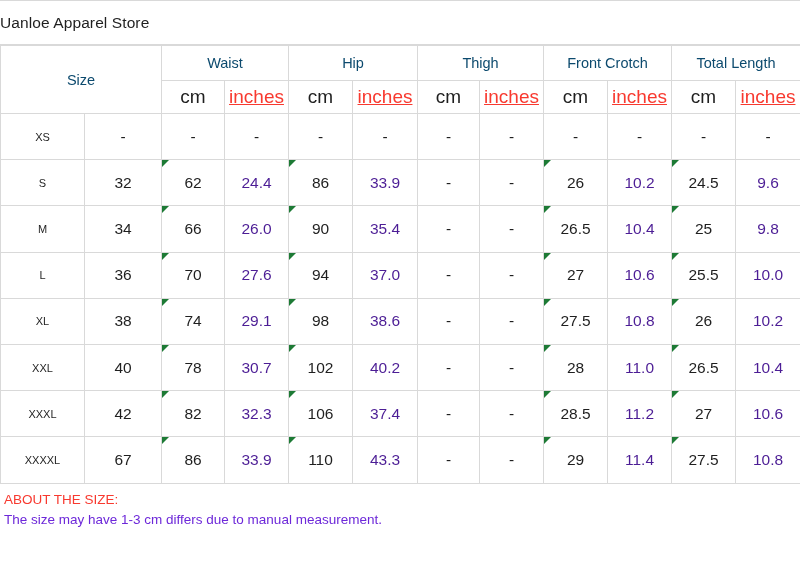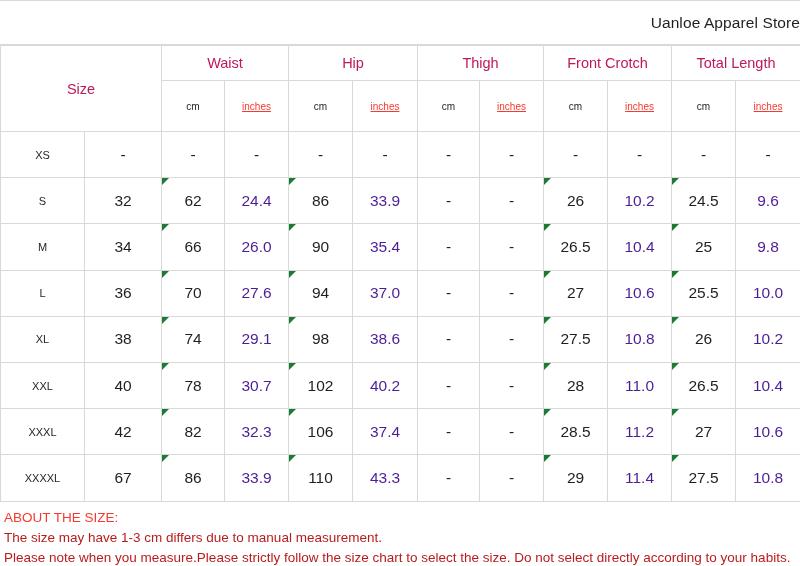--- a/index.html
+++ b/index.html
@@ -24,21 +24,21 @@
   }
 
   
   .title-band {
     height: 45px;
     border-bottom: 1px solid #d9d9d9;
     border-top: 1px solid #d9d9d9;
     box-sizing: border-box;
     display: flex;
     align-items: center;
-    justify-content: flex-end;
+    justify-content: flex-start;
   }
   .title-text {
     font-size: 15.5px;
     color: #1f1f1f;
     letter-spacing: 0.1px;
   }
 
   
   table.size-table {
     border-collapse: collapse;
@@ -62,22 +62,22 @@
   col.c-in        { width: 64px; }
   col.c-cm2       { width: 64px; }
   col.c-in2       { width: 65px; }
   col.c-cm3       { width: 62px; }
   col.c-in3       { width: 64px; }
   col.c-cm4       { width: 64px; }
   col.c-in4       { width: 64px; }
   col.c-cm5       { width: 64px; }
   col.c-in5       { width: 65px; }
 
-  .grp-row th { height: 35px; font-size: 14.5px; color: #be185d; }
-  .unit-row th { height: 51px; font-size: 10px; }
+  .grp-row th { height: 35px; font-size: 14.5px; color: #0c4a6e; }
+  .unit-row th { height: 33px; font-size: 19px; }
   .size-head { font-size: 15px; color: #1f1f1f; }
 
   .unit-cm { color: #1f1f1f; }
   .unit-in { color: #f8392f; text-decoration: underline; }
 
   tbody tr { height: 46.2px; }
   tbody td { font-size: 15.5px; color: #1f1f1f; }
   td.sz { font-size: 11px; }
   td.val-in { color: #4c1d95; }
   td.dash { color: #1f1f1f; font-size: 15.5px; }
@@ -95,21 +95,21 @@
   }
 
   
   .notes {
     padding: 6px 0 0 4px;
     box-sizing: border-box;
   }
   .note-line {
     font-size: 13.5px;
     line-height: 20px;
-    color: #b91c1c;
+    color: #6d28d9;
     white-space: nowrap;
   }
   .note-head {
     color: #f8392f;
   }
   .note-wrap { white-space: normal; }
 </style>
 </head>
 <body>
 
@@ -268,16 +268,15 @@
           <td class="val-in">11.4</td>
           <td class="flag">27.5</td>
           <td class="val-in">10.8</td>
         </tr>
       </tbody>
   </table>
 
   <div class="notes">
     <div class="note-line note-head">ABOUT THE SIZE:</div>
     <div class="note-line">The size may have 1-3 cm differs due to manual measurement.</div>
-    <div class="note-line note-wrap">Please note when you measure.Please strictly follow the size chart  to select the size. Do not select directly according to your habits.</div>
   </div>
 
 </div>
 
 </body></html>

